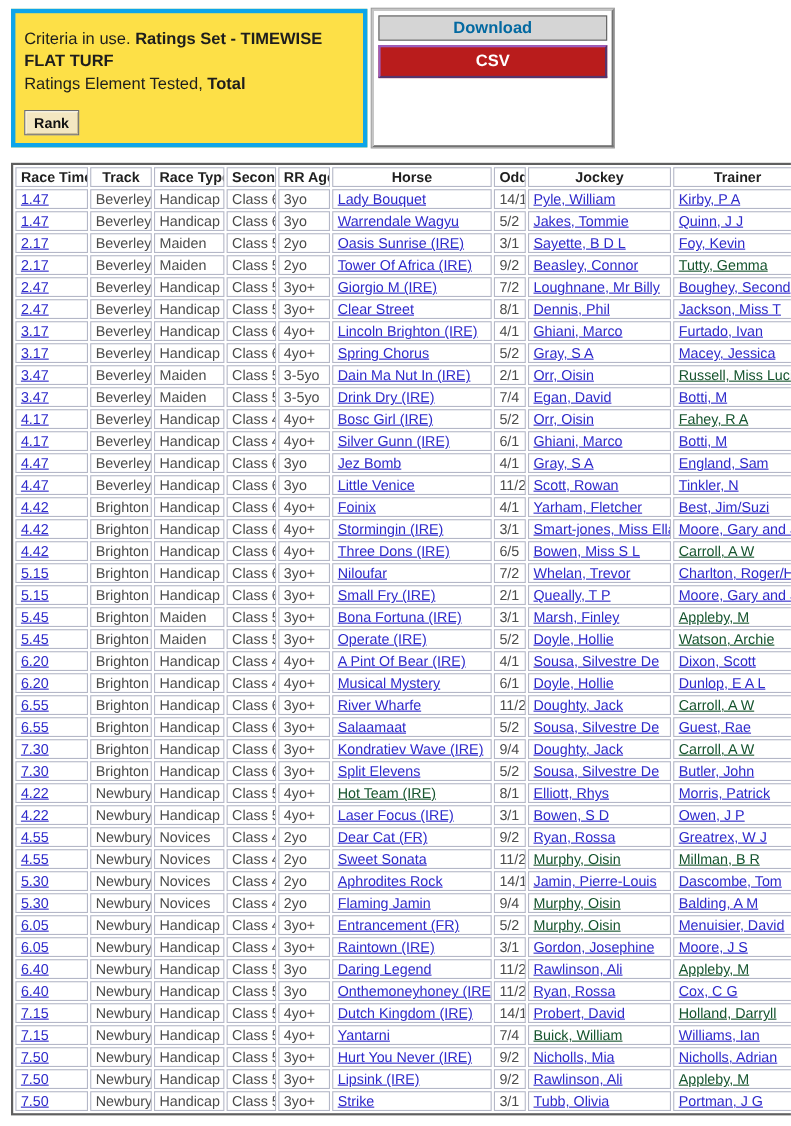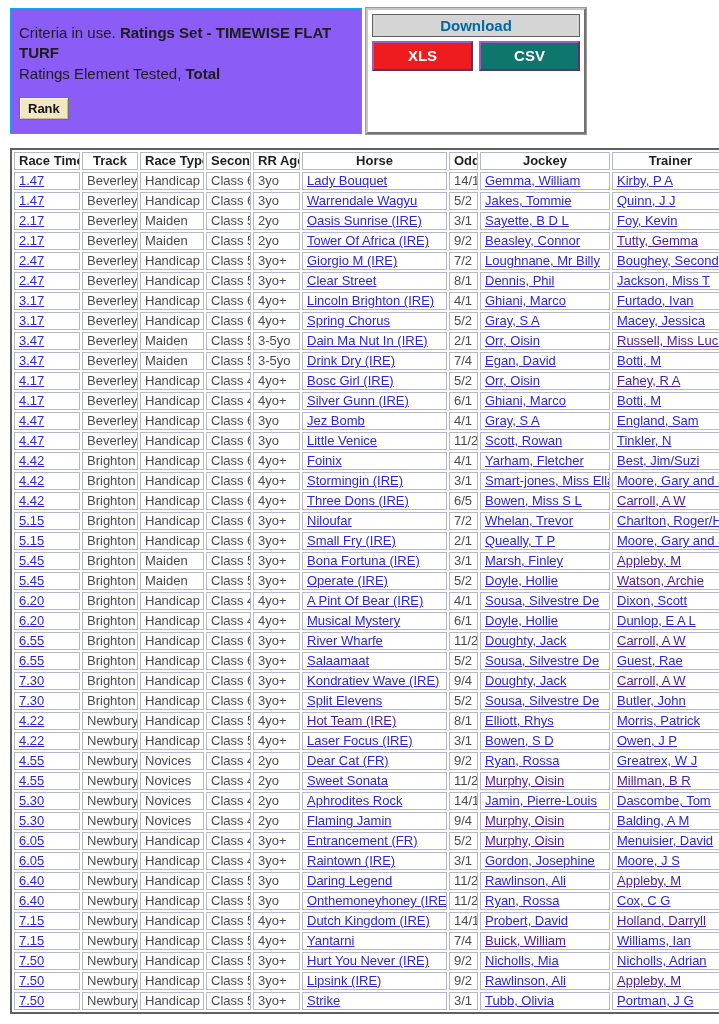--- a/index.html
+++ b/index.html
@@ -5,24 +5,24 @@
   * { box-sizing: border-box; }
   body {
     margin: 0;
     padding: 8px 10px;
     background: #ffffff;
     font-family: "Liberation Sans", sans-serif;
   }
   
   .top-section { display: flex; align-items: flex-start; gap: 4px; margin-bottom: 14px; }
   .criteria-box {
-    width: 352px; height: 126px;
-    border: 1px solid #0ea5e9;
+    width: 324px; height: 126px;
+    border: 4px solid #0ea5e9;
     padding: 6px 8px 4px 8px;
-    background: #8b5cf6;
+    background: #fde047;
   }
   .criteria-text { font-size: 15px; color: #1d1d1d; line-height: 1.35; margin-top: 8px; }
   .criteria-text b { font-weight: bold; }
   .rank-row { margin-top: 13px; }
   .btn-row { margin-top: 3px; }
   .beige-btn {
     font-family: "Liberation Sans", sans-serif;
     font-size: 13px; font-weight: bold; color: #111;
     background: #f3e7c1;
     border: 1px solid #6e6e6e;
@@ -73,42 +73,41 @@
     border: 1px solid #b4b7c7;
     font-size: 13px;
     line-height: 14px;
     padding: 1px 4px;
     white-space: nowrap;
     overflow: hidden;
   }
   .ratings th { text-align: center; font-weight: bold; color: #1f1f1f; }
   .ratings td { color: #4b4b4b; text-align: left; }
   .ratings a { color: #2e29cb; text-decoration: underline; }
-  .ratings a.visited { color: #4c1d95; }
+  .ratings a.visited { color: #14532d; }
 </style>
 </head>
 <body>
 
 <div class="top-section">
 
   <div class="criteria-box">
     <div class="criteria-text">
       <span>Criteria in use. </span><b>Ratings Set - TIMEWISE FLAT TURF</b><br>
       <span>Ratings Element Tested, </span><b>Total</b>
     </div>
     <div class="rank-row">
       <button class="beige-btn">Rank</button>
     </div>
   </div>
 
   <div class="download-box">
     <div class="download-header">Download</div>
     <div class="download-buttons">
-      <div class="dl-btn" style="background:#ee1c1c;">XLS</div>
-      <div class="dl-btn" style="background:#0f766e;">CSV</div>
+      <div class="dl-btn" style="background:#b91c1c;">CSV</div>
     </div>
   </div>
 
 </div>
 
 <table class="ratings">
   <colgroup>
     <col style="width:66px">
       <col style="width:56px">
       <col style="width:64px">
@@ -134,21 +133,21 @@
   </thead>
   <tbody>
       <tr>
         <td><a href="#">1.47</a></td>
         <td>Beverley</td>
         <td>Handicap</td>
         <td>Class 6</td>
         <td>3yo</td>
         <td><a href="#">Lady Bouquet</a></td>
         <td>14/1</td>
-        <td><a href="#">Gemma, William</a></td>
+        <td><a href="#">Pyle, William</a></td>
         <td><a href="#">Kirby, P A</a></td>
       </tr>
       <tr>
         <td><a href="#">1.47</a></td>
         <td>Beverley</td>
         <td>Handicap</td>
         <td>Class 6</td>
         <td>3yo</td>
         <td><a href="#">Warrendale Wagyu</a></td>
         <td>5/2</td>

